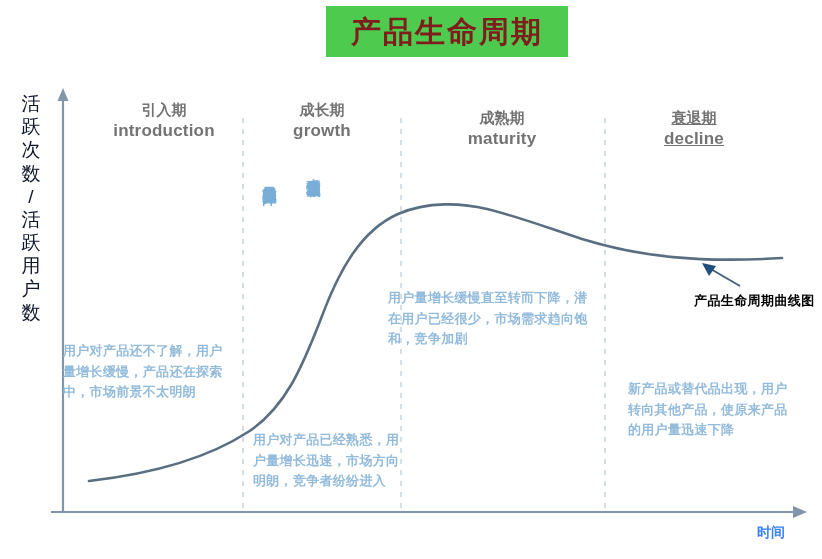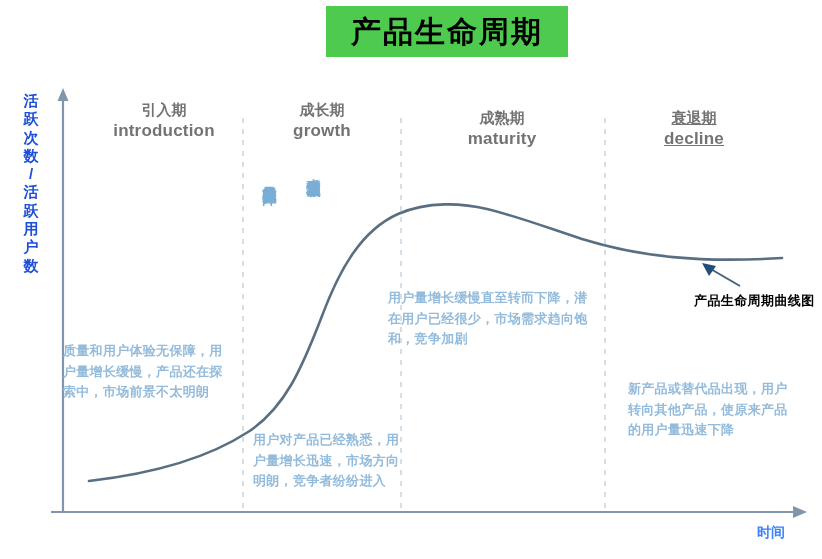--- a/index.html
+++ b/index.html
@@ -24,21 +24,21 @@
     left: 326px;
     top: 6px;
     width: 242px;
     height: 51px;
     background: #4ecb4e;
     display: flex;
     align-items: center;
     justify-content: center;
   }
   #title-banner .title-text {
-    color: #000000;
+    color: #7f1d1d;
     font-size: 30px;
     font-weight: bold;
     letter-spacing: 2px;
     line-height: 1;
     white-space: nowrap;
   }
 
   
   #chart-svg {
     position: absolute;
@@ -47,23 +47,23 @@
     width: 822px;
     height: 559px;
   }
 
   
   #y-axis-label {
     position: absolute;
     left: 20px;
     top: 92px;
     width: 22px;
-    color: #1d4ed8;
-    font-size: 15px;
-    font-weight: bold;
+    color: #0f172a;
+    font-size: 19px;
+    font-weight: normal;
     line-height: 1.22;
     text-align: center;
     word-break: break-all;
   }
   #x-axis-label {
     position: absolute;
     left: 757px;
     top: 524px;
     color: #3b82f6;
     font-size: 14px;
@@ -192,21 +192,21 @@
   </div>
   <div class="stage-header" id="stage-header-2">
     <span class="cn">成熟期</span>
     <span class="en">maturity</span>
   </div>
   <div class="stage-header" id="stage-header-3">
     <span class="cn">衰退期</span>
     <span class="en">decline</span>
   </div>
 
-  <div class="annotation" id="annotation-introduction">质量和用户体验无保障，用户量增长缓慢，产品还在探索中，市场前景不太明朗</div>
+  <div class="annotation" id="annotation-introduction">用户对产品还不了解，用户量增长缓慢，产品还在探索中，市场前景不太明朗</div>
 
   <div class="annotation-vertical" id="annotation-quality">质量和用户体验无保障</div>
 
   <div class="annotation-vertical" id="annotation-market">未受到主流市场认可</div>
 
   <div class="annotation" id="annotation-growth">用户对产品已经熟悉，用户量增长迅速，市场方向明朗，竞争者纷纷进入</div>
 
   <div class="annotation" id="annotation-maturity">用户量增长缓慢直至转而下降，潜在用户已经很少，市场需求趋向饱和，竞争加剧</div>
 
   <div class="annotation" id="annotation-decline">新产品或替代品出现，用户转向其他产品，使原来产品的用户量迅速下降</div>

